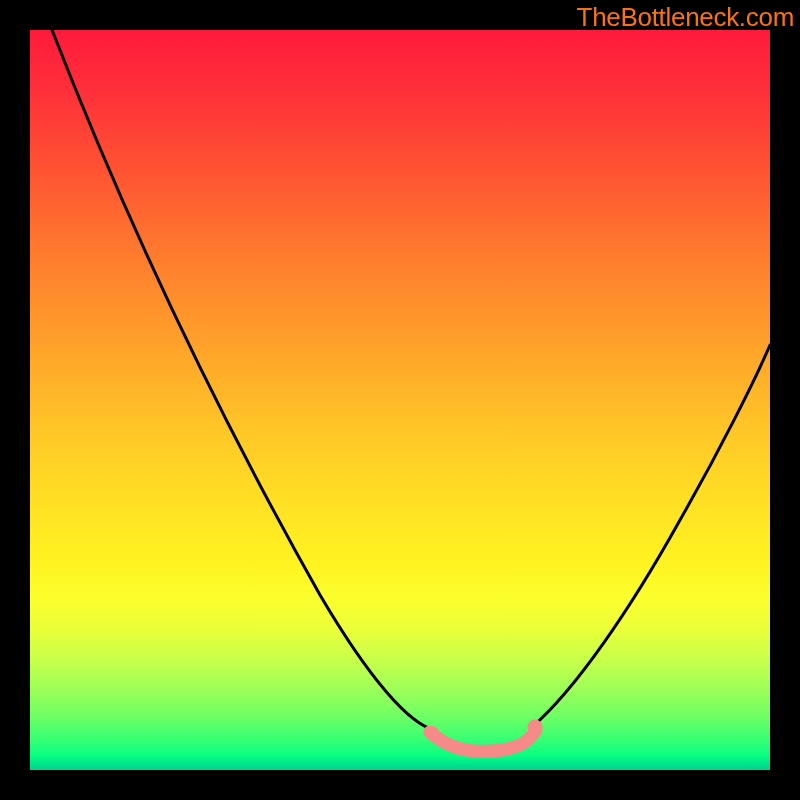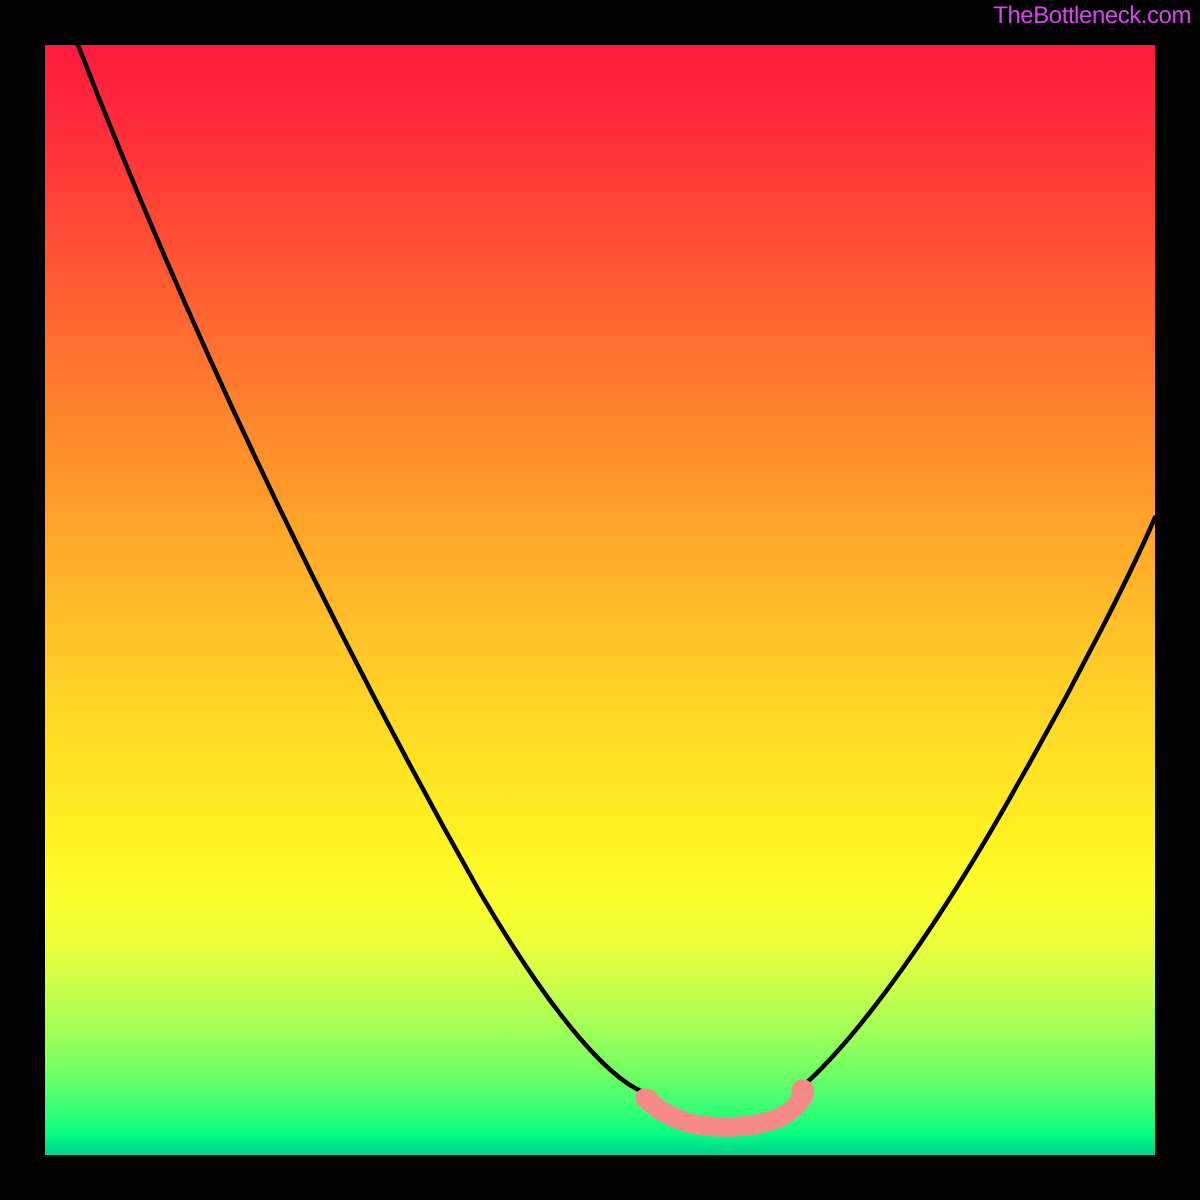--- a/index.html
+++ b/index.html
@@ -48,22 +48,22 @@
     position: absolute;
     left: 0;
     top: 0;
     width: 740px;
     height: 740px;
   }
   .attribution {
     position: absolute;
     right: 6px;
     top: 2px;
-    color: #d946ef;
-    font-size: 16px;
+    color: #f97316;
+    font-size: 26px;
     letter-spacing: -0.3px;
     font-weight: 400;
     user-select: none;
   }
 </style>
 </head>
 <body>
 
 <div class="frame">
 

